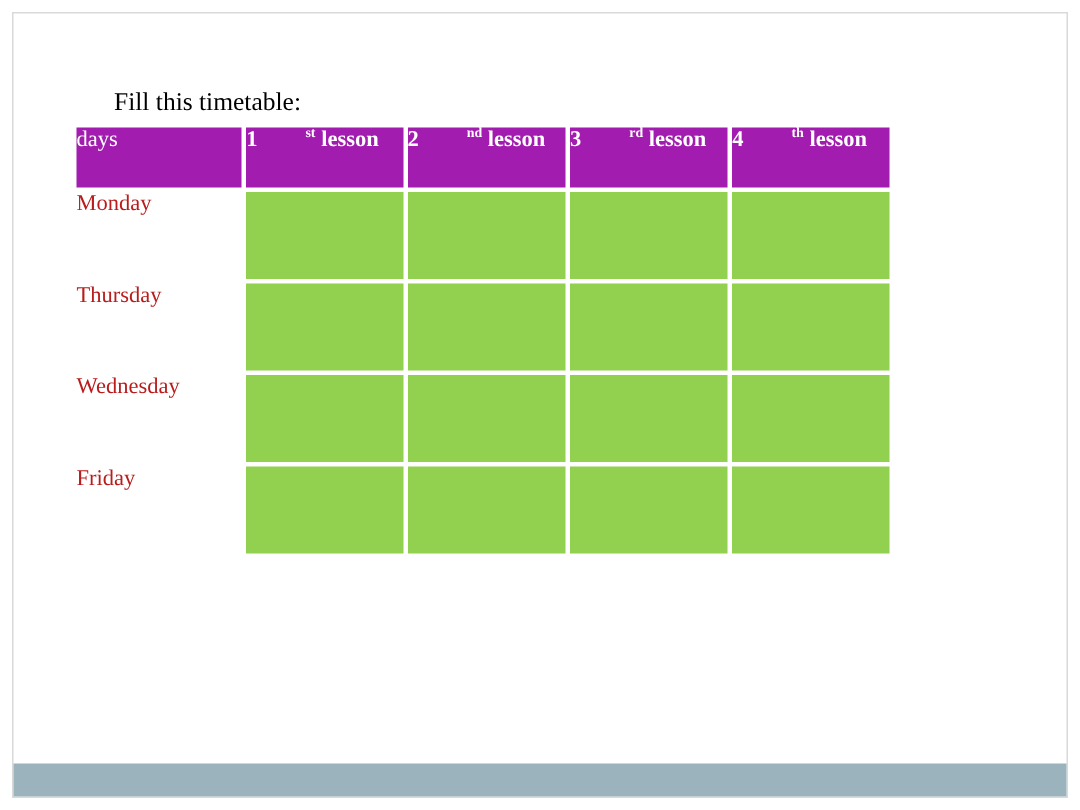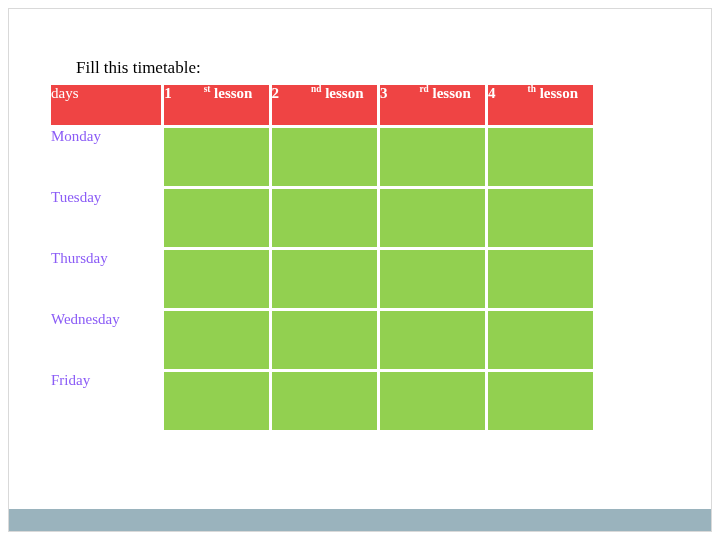--- a/index.html
+++ b/index.html
@@ -57,35 +57,35 @@
     border-spacing: 3px;
     table-layout: fixed;
   }
   #timetable th, #timetable td {
     padding: 0;
     margin: 0;
     vertical-align: top;
     box-sizing: border-box;
   }
   th.head-cell {
-    background: #ef4444;
+    background: #a21caf;
     color: #ffffff;
     font-weight: bold;
     font-size: 15px;
     text-align: left;
     height: 40px;
     padding: 8px 0 0 8px;
     font-family: "Liberation Serif", serif;
   }
   th.head-cell.days {
     font-weight: normal;
   }
   td.day-cell {
     background: #ffffff;
-    color: #8b5cf6;
+    color: #b91c1c;
     font-size: 15px;
     height: 58px;
     padding: 10px 0 0 8px;
     font-family: "Liberation Serif", serif;
     text-align: left;
   }
   td.empty-cell {
     background: #92d050;
     height: 58px;
   }
@@ -126,27 +126,20 @@
     </thead>
     <tbody>
       <tr>
         <td class="day-cell">Monday</td>
         <td class="empty-cell"></td>
         <td class="empty-cell"></td>
         <td class="empty-cell"></td>
         <td class="empty-cell"></td>
       </tr>
       <tr>
-        <td class="day-cell">Tuesday</td>
-        <td class="empty-cell"></td>
-        <td class="empty-cell"></td>
-        <td class="empty-cell"></td>
-        <td class="empty-cell"></td>
-      </tr>
-      <tr>
         <td class="day-cell">Thursday</td>
         <td class="empty-cell"></td>
         <td class="empty-cell"></td>
         <td class="empty-cell"></td>
         <td class="empty-cell"></td>
       </tr>
       <tr>
         <td class="day-cell">Wednesday</td>
         <td class="empty-cell"></td>
         <td class="empty-cell"></td>

